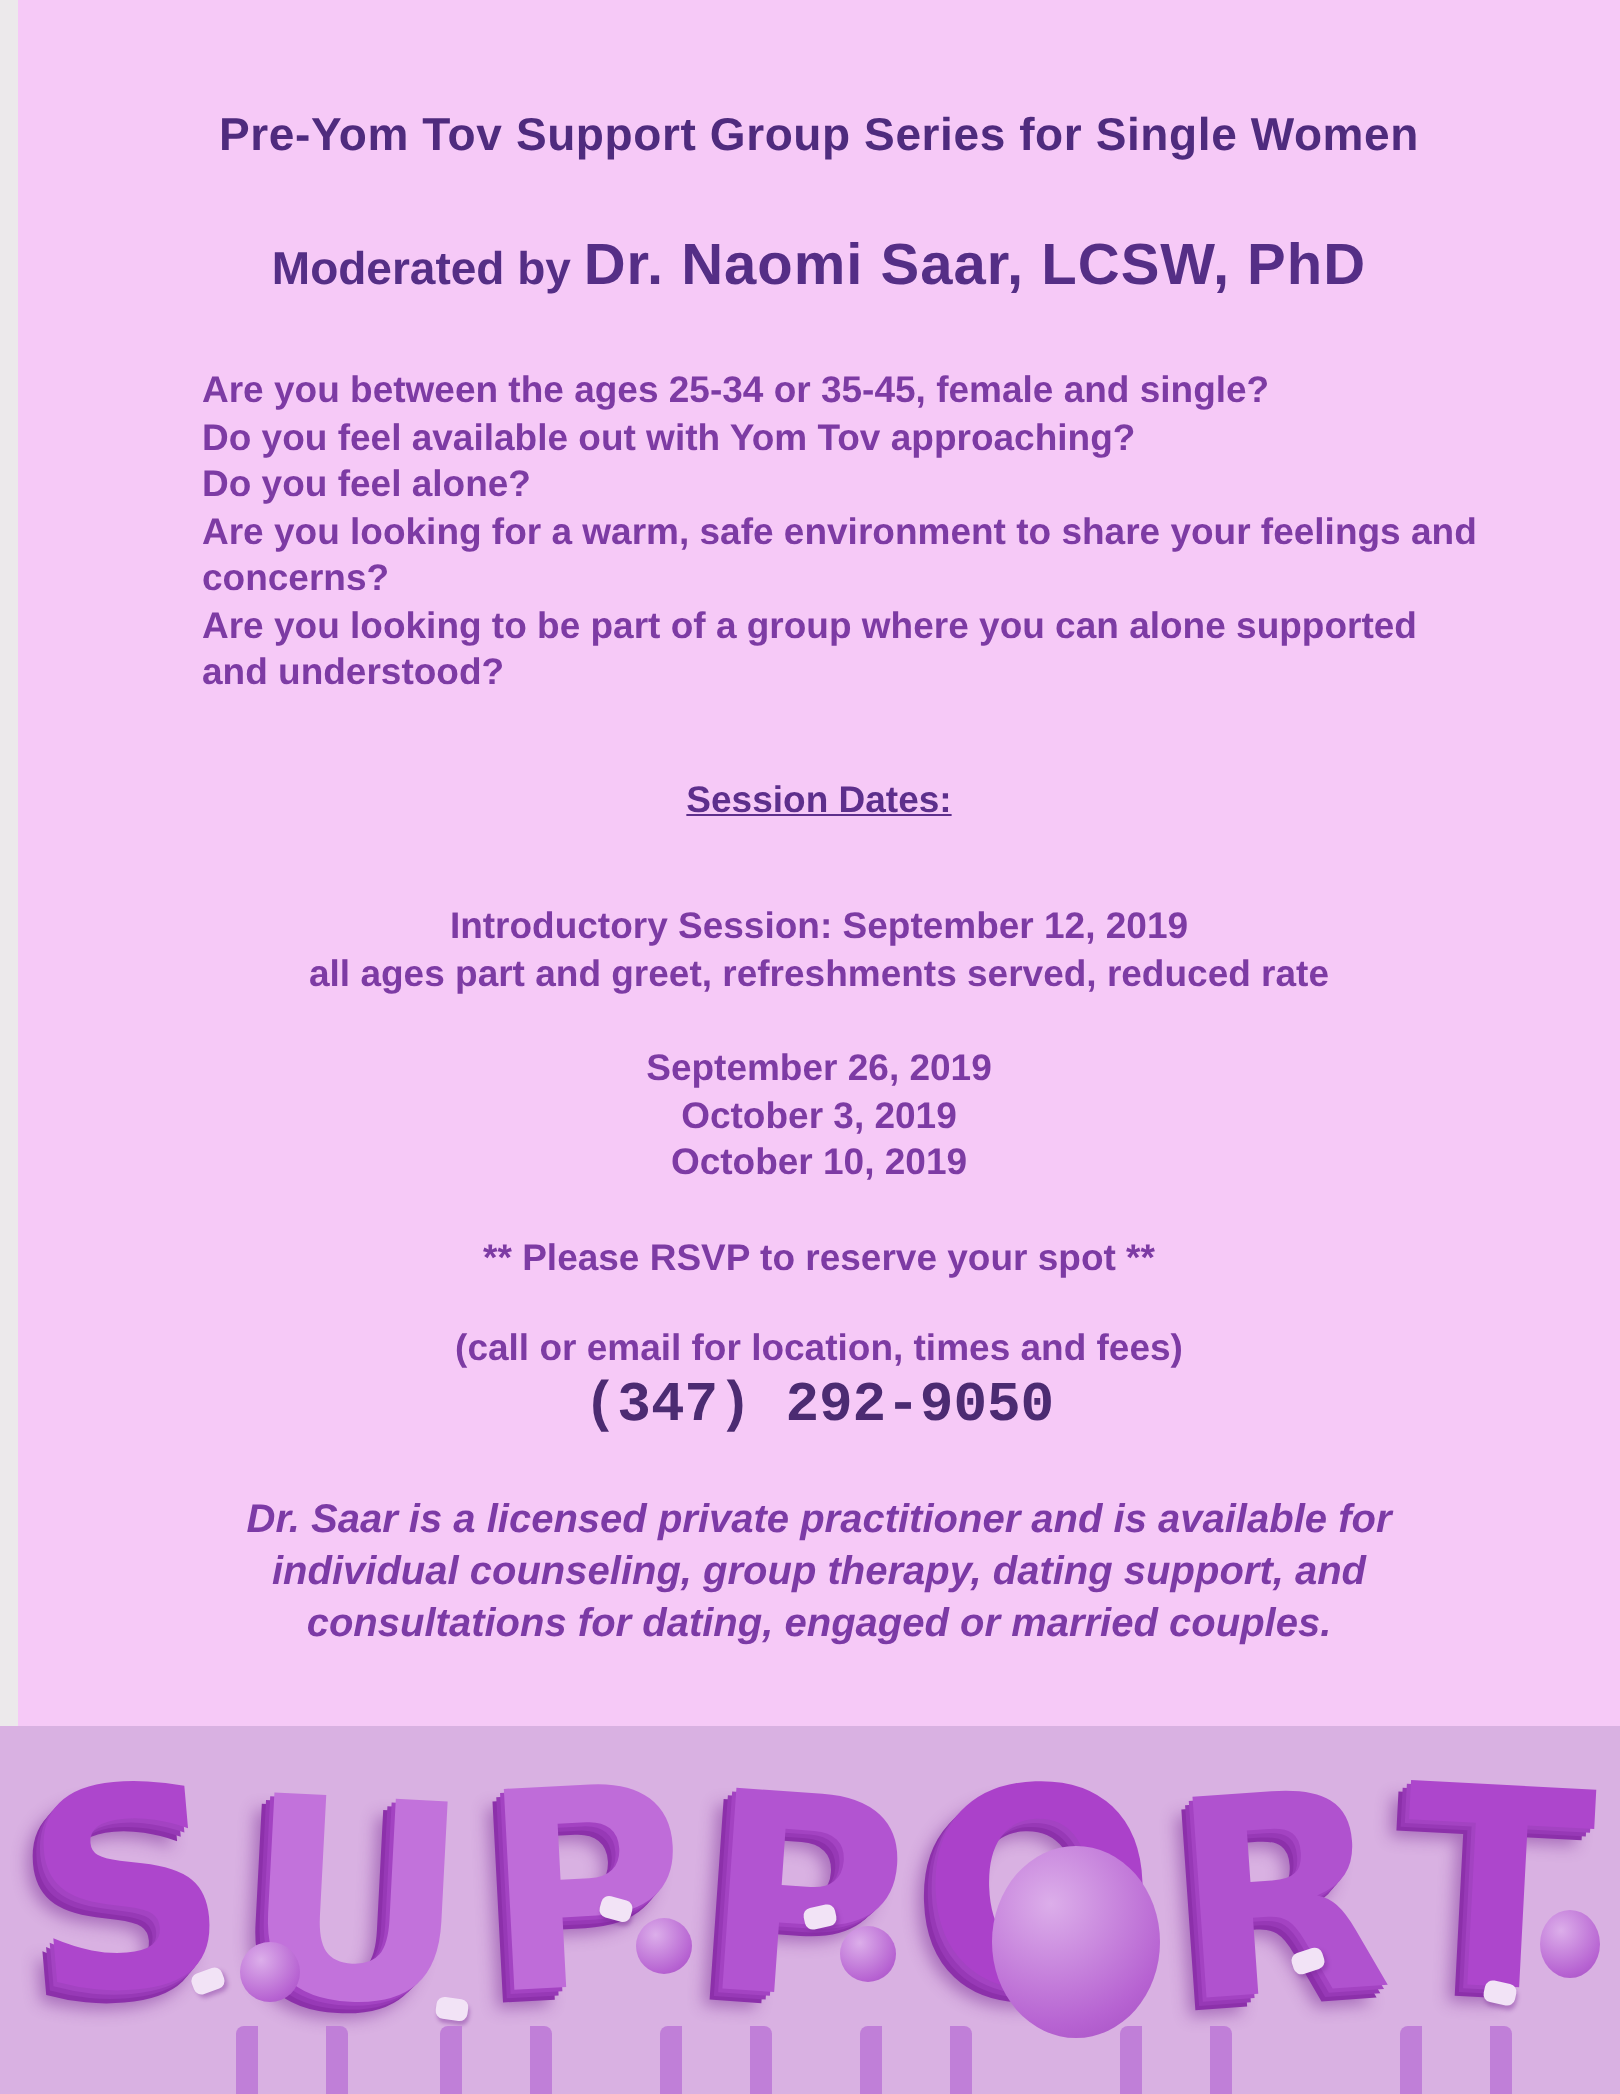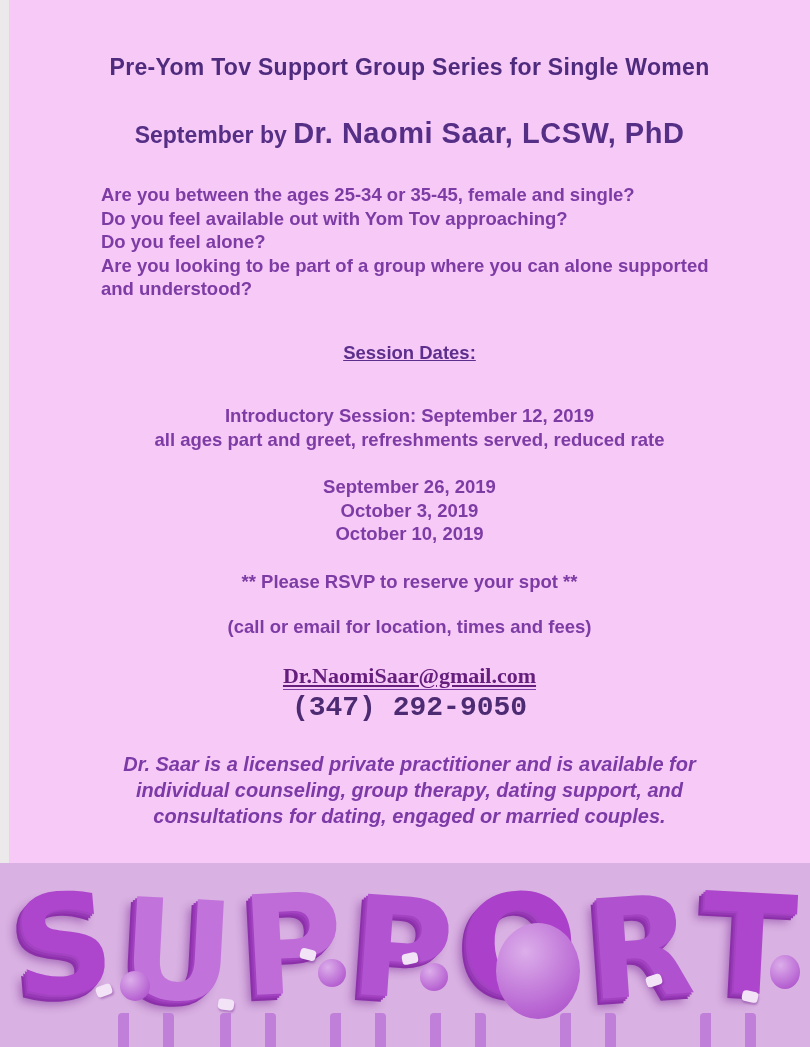--- a/index.html
+++ b/index.html
@@ -94,27 +94,28 @@
 </head>
 <body>
 
 <div class="page-left-border"></div>
 
 <div class="flyer">
 
   <div class="title">Pre-Yom Tov Support Group Series for Single Women</div>
 
   <div class="moderated-line">
-    <span class="moderated-prefix">September by </span><span class="moderator-name">Dr. Naomi Saar, LCSW, PhD</span>
+    <span class="moderated-prefix">Moderated by </span><span class="moderator-name">Dr. Naomi Saar, LCSW, PhD</span>
   </div>
 
   <div class="questions">
     <p>Are you between the ages 25-34 or 35-45, female and single?</p>
     <p>Do you feel available out with Yom Tov approaching?</p>
     <p>Do you feel alone?</p>
+    <p>Are you looking for a warm, safe environment to share your feelings and concerns?</p>
     <p>Are you looking to be part of a group where you can alone supported and understood?</p>
   </div>
 
   <div class="centerblock session-heading">
     <span>Session Dates:</span>
   </div>
 
   <div class="centerblock intro-block">
     <p style="margin:0">Introductory Session: September 12, 2019</p>
     <p style="margin:0">all ages part and greet, refreshments served, reduced rate</p>
@@ -123,23 +124,20 @@
   <div class="centerblock dates-block">
     <p style="margin:0">September 26, 2019</p>
     <p style="margin:0">October 3, 2019</p>
     <p style="margin:0">October 10, 2019</p>
   </div>
 
   <div class="centerblock rsvp-line">** Please RSVP to reserve your spot **</div>
 
   <div class="centerblock contact-note">(call or email for location, times and fees)</div>
 
-  <div class="email-block">
-    <span class="email-link">Dr.NaomiSaar@gmail.com</span>
-  </div>
 
   <div class="phone">(347) 292-9050</div>
 
   <div class="bio">Dr. Saar is a licensed private practitioner and is available for individual counseling, group therapy, dating support, and consultations for dating, engaged or married couples.</div>
 
 </div>
 
 <div class="support-strip">
   <div class="letters-row">
     <span class="support-letter">S</span>

